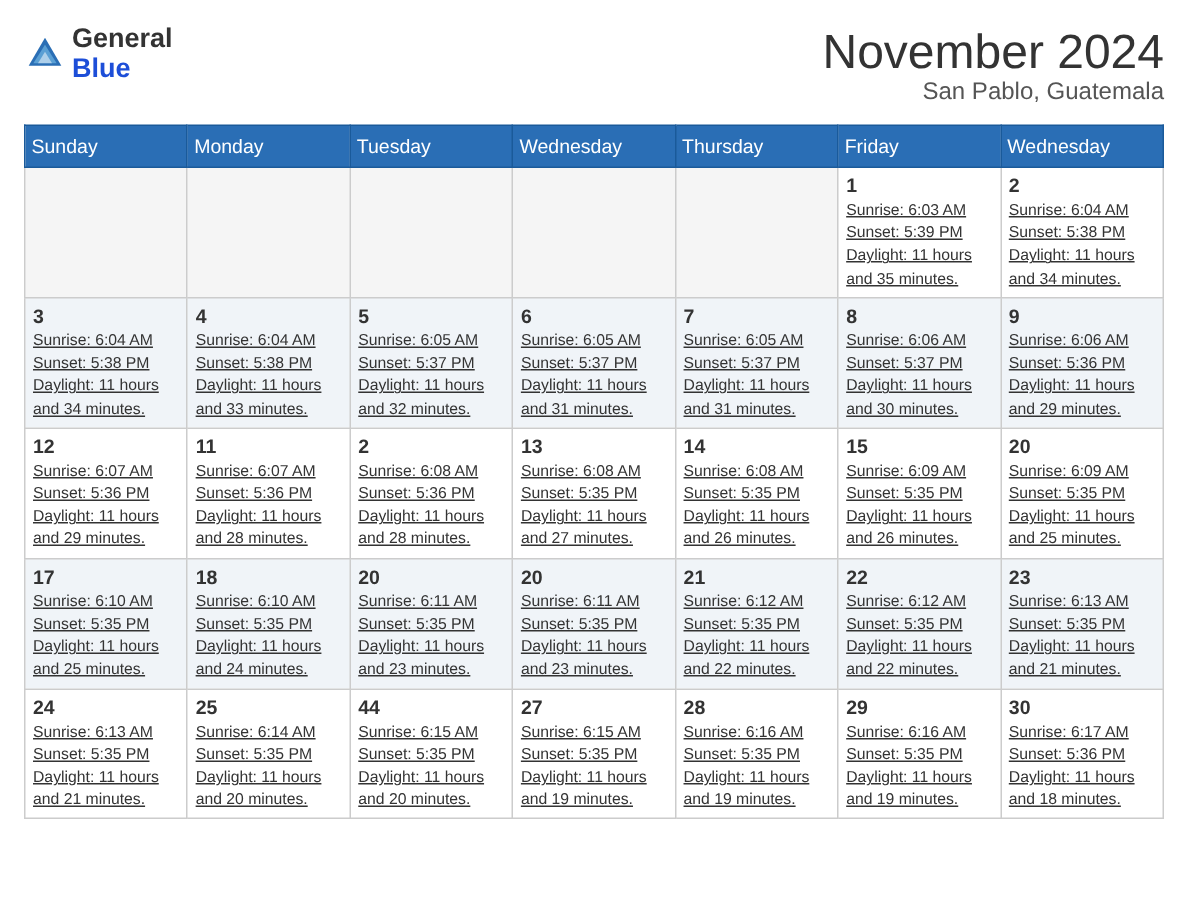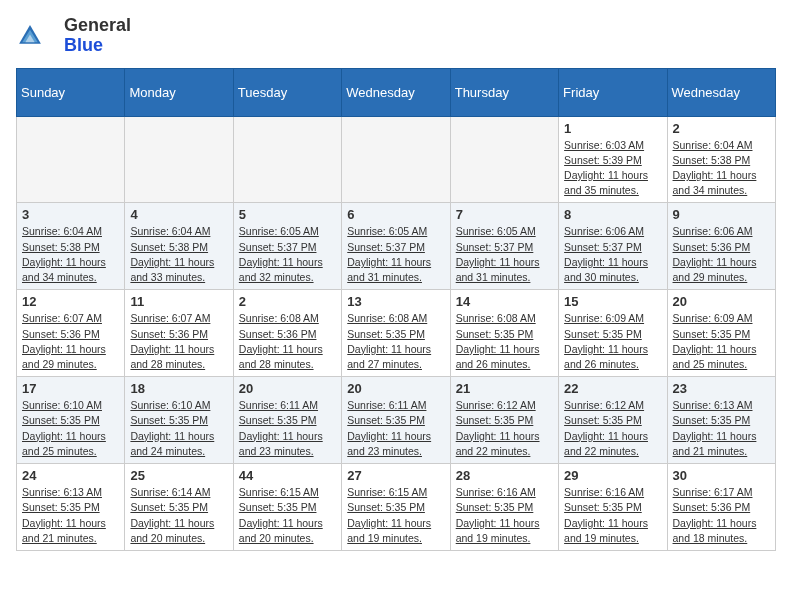--- a/index.html
+++ b/index.html
@@ -12,21 +12,21 @@
     }
     .header {
       display: flex;
       justify-content: space-between;
       align-items: flex-start;
       margin-bottom: 12px;
     }
     .logo {
       display: flex;
       align-items: center;
-      gap: 20px;
+      gap: 4px;
     }
     .logo-text {
       font-size: 18px;
       font-weight: bold;
       line-height: 1.1;
     }
     .logo-text span.general { color: #333; }
     .logo-text span.blue { color: #1d4ed8; }
     .logo-icon {
       width: 28px;
@@ -46,21 +46,21 @@
     }
     .calendar {
       width: 100%;
       border-collapse: collapse;
       border: 1px solid #ccc;
     }
     .calendar th {
       background: #2a6eb5;
       color: #fff;
       font-size: 13px;
-      padding: 16px 4px;
+      padding: 6px 4px;
       text-align: left;
       border: 1px solid #1a5a9a;
       font-weight: normal;
     }
     .calendar td {
       vertical-align: top;
       border: 1px solid #ccc;
       padding: 4px 5px;
       width: 108px;
       min-height: 80px;
@@ -95,20 +95,24 @@
     <svg class="logo-icon" viewBox="0 0 36 36">
       <polygon points="18,4 32,28 4,28" fill="#2a6eb5"></polygon>
       <polygon points="18,10 28,26 8,26" fill="#5a9fd4"></polygon>
       <polygon points="18,16 24,26 12,26" fill="#fff" opacity="0.5"></polygon>
     </svg>
     <div class="logo-text">
       <span class="general">General</span><br>
       <span class="blue">Blue</span>
     </div>
   </div>
+  <div class="title-block">
+    <div class="month-title">November 2024</div>
+    <div class="location">San Pablo, Guatemala</div>
+  </div>
 </div>
 
 <table class="calendar">
   <thead>
     <tr>
         <th>Sunday</th>
         <th>Monday</th>
         <th>Tuesday</th>
         <th>Wednesday</th>
         <th>Thursday</th>

